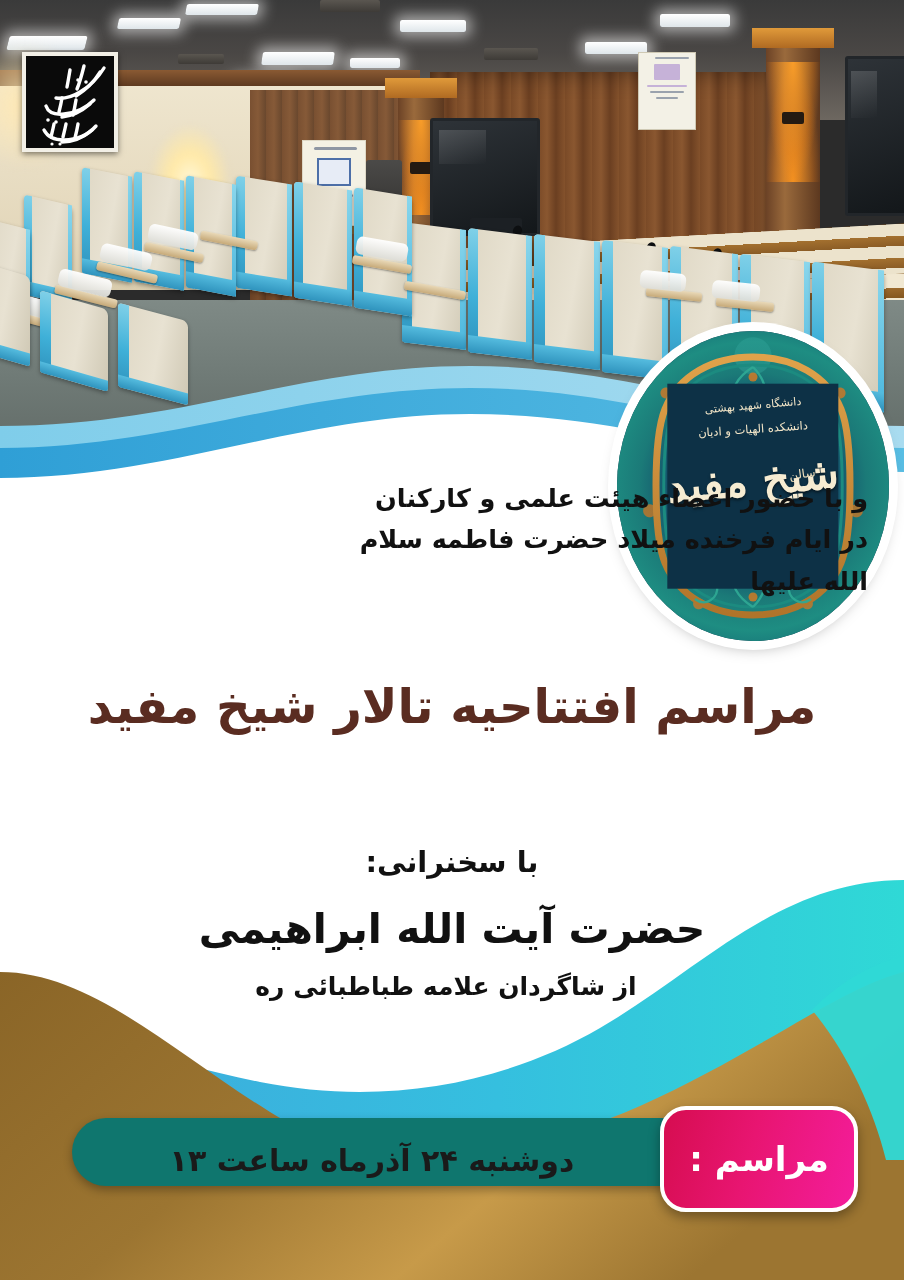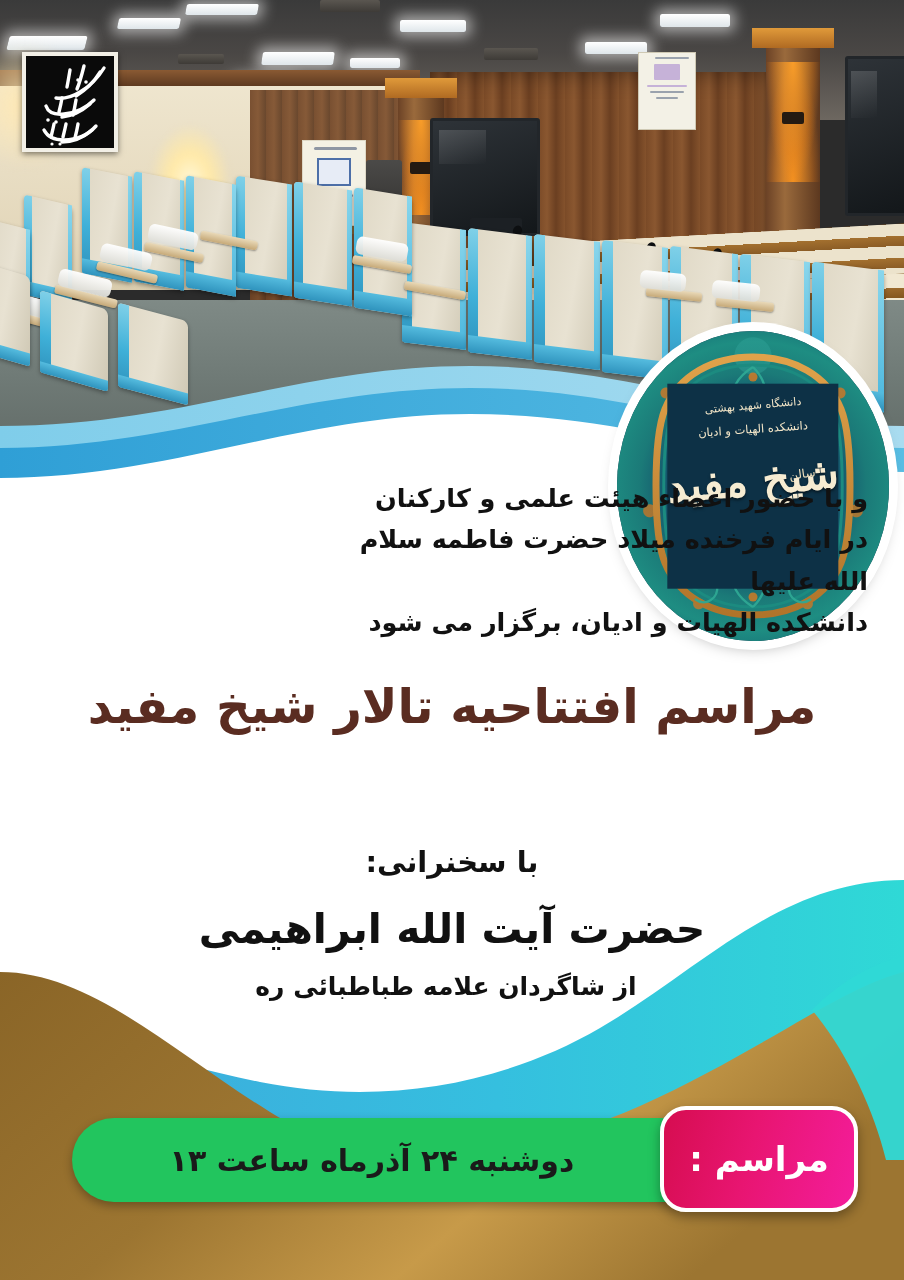--- a/index.html
+++ b/index.html
@@ -126,22 +126,22 @@
     font-size:29px;font-weight:bold;color:#111;}
   .spk-name{position:absolute;left:0;right:0;top:905px;text-align:center;
     font-size:41px;font-weight:bold;color:#111;letter-spacing:-.5px;}
   .spk-sub{position:absolute;left:0;right:12px;top:972px;text-align:center;
     font-size:25px;font-weight:bold;color:#111;}
 
   
   .waves{position:absolute;left:0;top:860px;width:904px;height:420px;overflow:hidden;}
 
   
-  .timebar{position:absolute;left:72px;top:1118px;width:700px;height:84px;
-    background:#22c55e;border-radius:42px;box-shadow:0 4px 10px rgba(0,0,0,.30);}
+  .timebar{position:absolute;left:72px;top:1118px;width:700px;height:68px;
+    background:#0f766e;border-radius:42px;box-shadow:0 4px 10px rgba(0,0,0,.30);}
   .timebar-txt{position:absolute;left:40px;right:140px;top:0;height:84px;
     display:flex;align-items:center;justify-content:center;
     font-size:30px;font-weight:bold;color:#1a1a1a;letter-spacing:-.4px;}
   .timebadge{position:absolute;left:660px;top:1106px;width:198px;height:106px;border-radius:26px;
     background:linear-gradient(105deg,#d60d50 0%,#e81571 45%,#f41d9b 100%);
     border:4px solid #ffffff;box-shadow:0 5px 12px rgba(0,0,0,.35);
     display:flex;align-items:center;justify-content:center;
     color:#ffffff;font-size:34px;font-weight:bold;}
 </style>
 </head>
@@ -418,21 +418,20 @@
     <div class="emb-center"></div>
     <div class="emb-txt emb-l1">دانشگاه شهید بهشتی</div>
     <div class="emb-txt emb-l2">دانشکده الهیات و ادیان</div>
     <div class="emb-small">سالن</div>
     <div class="emb-txt emb-main">شیخ مفید</div>
   </div>
 
   <div class="intro">
     <div>و با حضور اعضاء هیئت علمی و کارکنان</div>
     <div>در ایام  فرخنده میلاد حضرت فاطمه سلام الله علیها</div>
-    <div>دانشکده الهیات و ادیان، برگزار می شود</div>
   </div>
 
   <div class="title1">مراسم افتتاحیه تالار شیخ مفید</div>
 
   <div class="spk-label">با سخنرانی:</div>
   <div class="spk-name">حضرت آیت الله ابراهیمی</div>
   <div class="spk-sub">از شاگردان علامه طباطبائی ره</div>
 
   <div class="waves">
     <svg width="904" height="420" viewBox="0 0 904 420" preserveAspectRatio="none">

